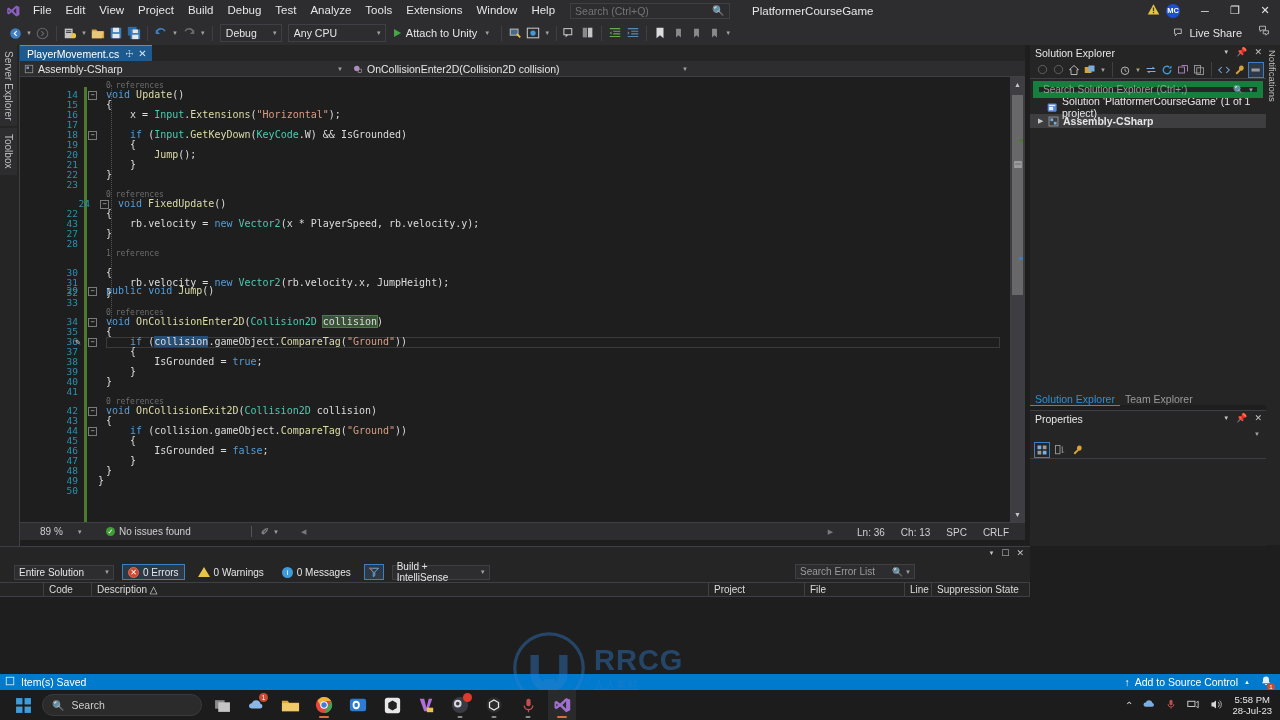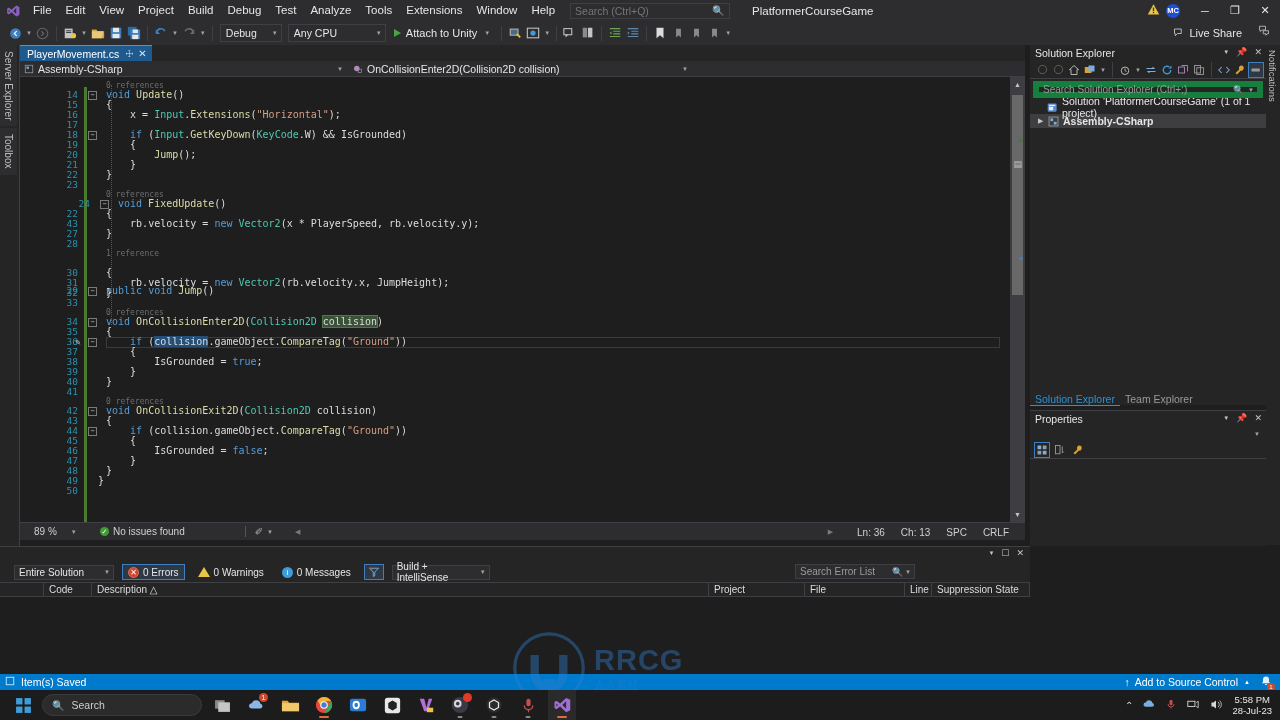--- a/index.html
+++ b/index.html
@@ -161,21 +161,21 @@
        color: #c5c5c5; font-size: 7px; display: flex; align-items: center; justify-content: center; }
   .ed-scroll .up { top: 0; } .ed-scroll .dn { bottom: 0; }
   .ed-mark { position: absolute; right: 2px; width: 4px; height: 3px; }
 
   
   .edstatus {
     position: absolute; left: 20px; top: 522px; width: 1005px; height: 18px;
     background: #2d2d30; border-top: 1px solid #3f3f46;
     display: flex; align-items: center; font-size: 10px; color: #d0d0d0;
   }
-  .zoomsel { display: flex; align-items: center; margin-left: 14px; width: 60px; }
+  .zoomsel { display: flex; align-items: center; margin-left: 20px; width: 60px; }
   .zoomsel .ca { font-size: 6px; color: #a0a0a0; margin-left: 14px; }
   .noissue { display: flex; align-items: center; margin-left: 6px; }
   .chk {
     width: 9px; height: 9px; border-radius: 50%; background: #3f9c35;
     color: #fff; font-size: 7px; display: flex; align-items: center;
     justify-content: center; margin-right: 4px;
   }
   .es-sep { width: 1px; height: 11px; background: #555; margin: 0 9px; }
   .es-right { position: absolute; right: 0; top: 0; height: 18px; display: flex; align-items: center; }
   .es-right span { margin-right: 16px; }

